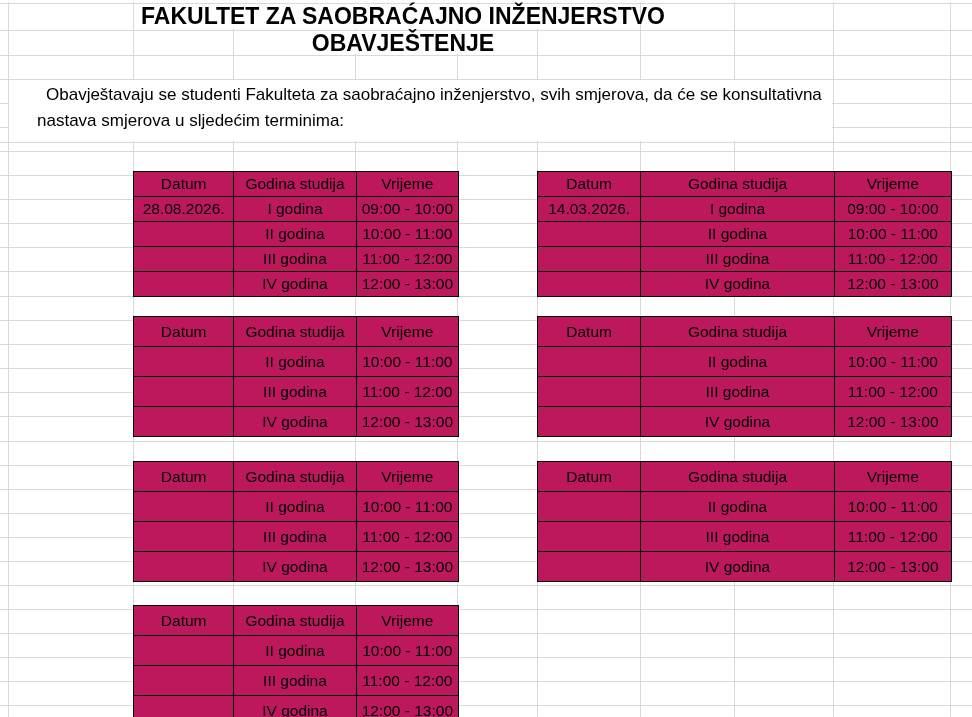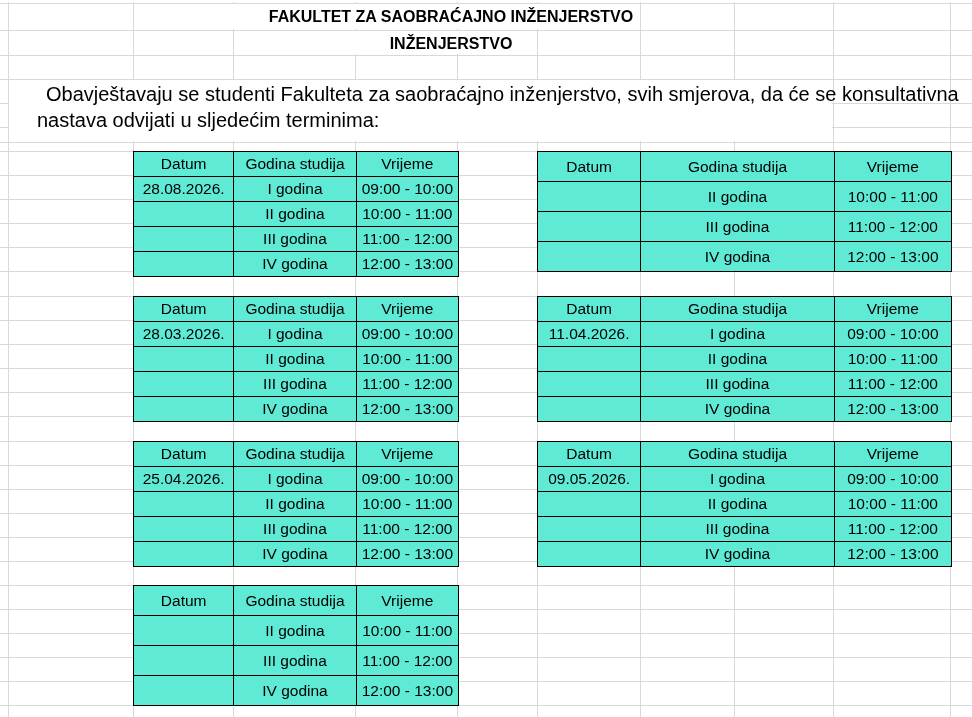--- a/index.html
+++ b/index.html
@@ -34,44 +34,44 @@
   }
   .wo {
     position: absolute;
     background: var(--bg, #ffffff);
     z-index: 2;
   }
   .title-line {
     position: absolute;
     z-index: 3;
     font-weight: bold;
-    font-size: 16px;
+    font-size: 23px;
     line-height: 25px;
     text-align: center;
     white-space: nowrap;
-    padding-left: 48px;
   }
   #title1 { left: 133px; width: 540px; top: 4px; }
   #title2 { left: 233px; width: 340px; top: 31px; }
   .para-line {
     position: absolute;
     z-index: 3;
-    font-size: 20px;
+    font-size: 17px;
     line-height: 25px;
     white-space: nowrap;
   }
   #para1 { left: 46px; top: 82px; }
   #para2 { left: 37px; top: 108px; }
   table.sched {
     position: absolute;
     z-index: 3;
     border-collapse: collapse;
     table-layout: fixed;
-    background: #5eead4;
+    background: #be185d;
     height: 121px;
+    margin-top: 20px;
   }
   table.sched td {
     border: 1.5px solid var(--tborder, #000000);
     padding: 0;
     height: 24px;
     text-align: center;
     vertical-align: middle;
     font-size: 15.5px;
     line-height: 1;
     overflow: hidden;
@@ -133,24 +133,24 @@
       <div class="vline" style="left: 734px;"></div>
       <div class="vline" style="left: 833px;"></div>
       <div class="vline" style="left: 950px;"></div>
     </div>
 
   <div class="wo" style="left:134px; top:4px;  width:505px; height:25px;"></div>
   <div class="wo" style="left:234px; top:31px; width:303px; height:23px;"></div>
   <div class="wo" style="left:9px;   top:80px; width:823px; height:61px;"></div>
 
   <div class="title-line" id="title1">FAKULTET ZA SAOBRAĆAJNO INŽENJERSTVO</div>
-  <div class="title-line" id="title2">INŽENJERSTVO</div>
+  <div class="title-line" id="title2">OBAVJEŠTENJE</div>
 
   <div class="para-line" id="para1">Obavještavaju se studenti Fakulteta za saobraćajno inženjerstvo, svih smjerova, da će se konsultativna</div>
-  <div class="para-line" id="para2">nastava odvijati u sljedećim terminima:</div>
+  <div class="para-line" id="para2">nastava smjerova u sljedećim terminima:</div>
 
   <table class="sched s-left" style="top:151px">
     <colgroup>
         <col>
         <col>
         <col>
       </colgroup>
     <tbody>
       <tr>
         <td>Datum</td>
@@ -186,51 +186,21 @@
         <col>
         <col>
       </colgroup>
     <tbody>
       <tr>
         <td>Datum</td>
         <td>Godina studija</td>
         <td>Vrijeme</td>
       </tr>
       <tr>
-        <td></td>
-        <td>II godina</td>
-        <td>10:00 - 11:00</td>
-      </tr>
-      <tr>
-        <td></td>
-        <td>III godina</td>
-        <td>11:00 - 12:00</td>
-      </tr>
-      <tr>
-        <td></td>
-        <td>IV godina</td>
-        <td>12:00 - 13:00</td>
-      </tr>
-    </tbody>
-  </table>
-
-  <table class="sched s-left" style="top:296px">
-    <colgroup>
-        <col>
-        <col>
-        <col>
-      </colgroup>
-    <tbody>
-      <tr>
-        <td>Datum</td>
-        <td>Godina studija</td>
-        <td>Vrijeme</td>
-      </tr>
-      <tr>
-        <td>28.03.2026.</td>
+        <td>14.03.2026.</td>
         <td>I godina</td>
         <td>09:00 - 10:00</td>
       </tr>
       <tr>
         <td></td>
         <td>II godina</td>
         <td>10:00 - 11:00</td>
       </tr>
       <tr>
         <td></td>
@@ -238,38 +208,63 @@
         <td>11:00 - 12:00</td>
       </tr>
       <tr>
         <td></td>
         <td>IV godina</td>
         <td>12:00 - 13:00</td>
       </tr>
     </tbody>
   </table>
 
+  <table class="sched s-left" style="top:296px">
+    <colgroup>
+        <col>
+        <col>
+        <col>
+      </colgroup>
+    <tbody>
+      <tr>
+        <td>Datum</td>
+        <td>Godina studija</td>
+        <td>Vrijeme</td>
+      </tr>
+      <tr>
+        <td></td>
+        <td>II godina</td>
+        <td>10:00 - 11:00</td>
+      </tr>
+      <tr>
+        <td></td>
+        <td>III godina</td>
+        <td>11:00 - 12:00</td>
+      </tr>
+      <tr>
+        <td></td>
+        <td>IV godina</td>
+        <td>12:00 - 13:00</td>
+      </tr>
+    </tbody>
+  </table>
+
   <table class="sched s-right" style="top:296px">
     <colgroup>
         <col>
         <col>
         <col>
       </colgroup>
     <tbody>
       <tr>
         <td>Datum</td>
         <td>Godina studija</td>
         <td>Vrijeme</td>
       </tr>
       <tr>
-        <td>11.04.2026.</td>
-        <td>I godina</td>
-        <td>09:00 - 10:00</td>
-      </tr>
-      <tr>
         <td></td>
         <td>II godina</td>
         <td>10:00 - 11:00</td>
       </tr>
       <tr>
         <td></td>
         <td>III godina</td>
         <td>11:00 - 12:00</td>
       </tr>
       <tr>
@@ -286,25 +281,20 @@
         <col>
         <col>
       </colgroup>
     <tbody>
       <tr>
         <td>Datum</td>
         <td>Godina studija</td>
         <td>Vrijeme</td>
       </tr>
       <tr>
-        <td>25.04.2026.</td>
-        <td>I godina</td>
-        <td>09:00 - 10:00</td>
-      </tr>
-      <tr>
         <td></td>
         <td>II godina</td>
         <td>10:00 - 11:00</td>
       </tr>
       <tr>
         <td></td>
         <td>III godina</td>
         <td>11:00 - 12:00</td>
       </tr>
       <tr>
@@ -321,25 +311,20 @@
         <col>
         <col>
       </colgroup>
     <tbody>
       <tr>
         <td>Datum</td>
         <td>Godina studija</td>
         <td>Vrijeme</td>
       </tr>
       <tr>
-        <td>09.05.2026.</td>
-        <td>I godina</td>
-        <td>09:00 - 10:00</td>
-      </tr>
-      <tr>
         <td></td>
         <td>II godina</td>
         <td>10:00 - 11:00</td>
       </tr>
       <tr>
         <td></td>
         <td>III godina</td>
         <td>11:00 - 12:00</td>
       </tr>
       <tr>

